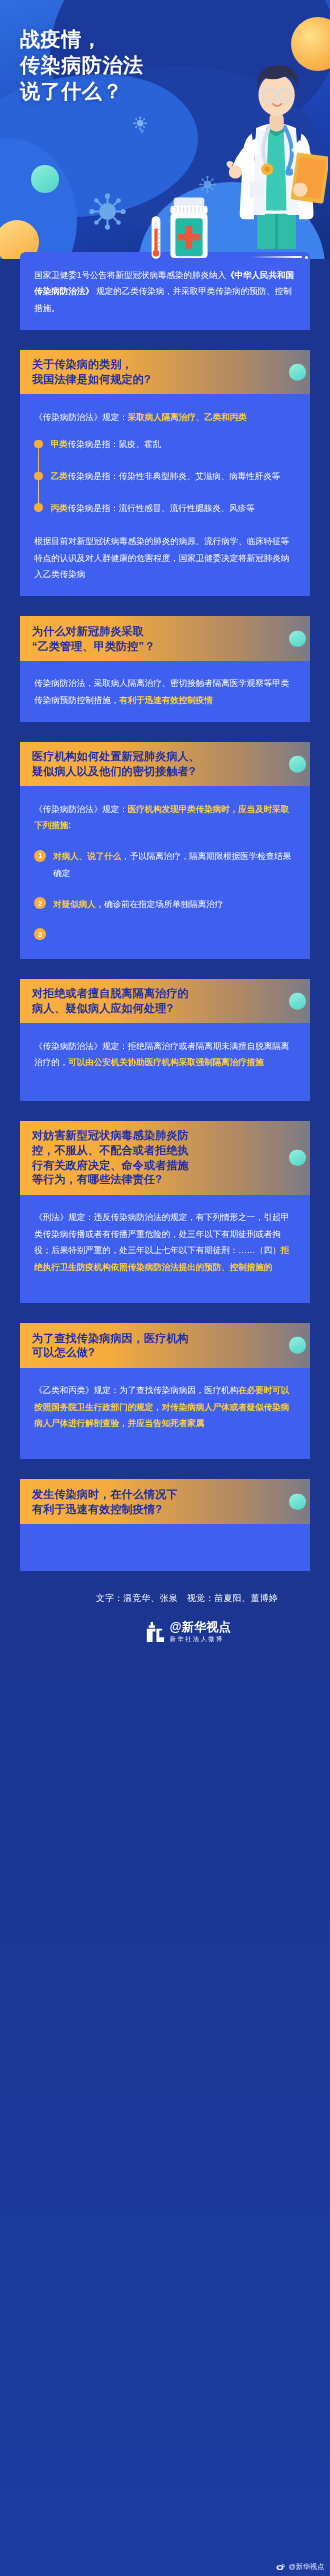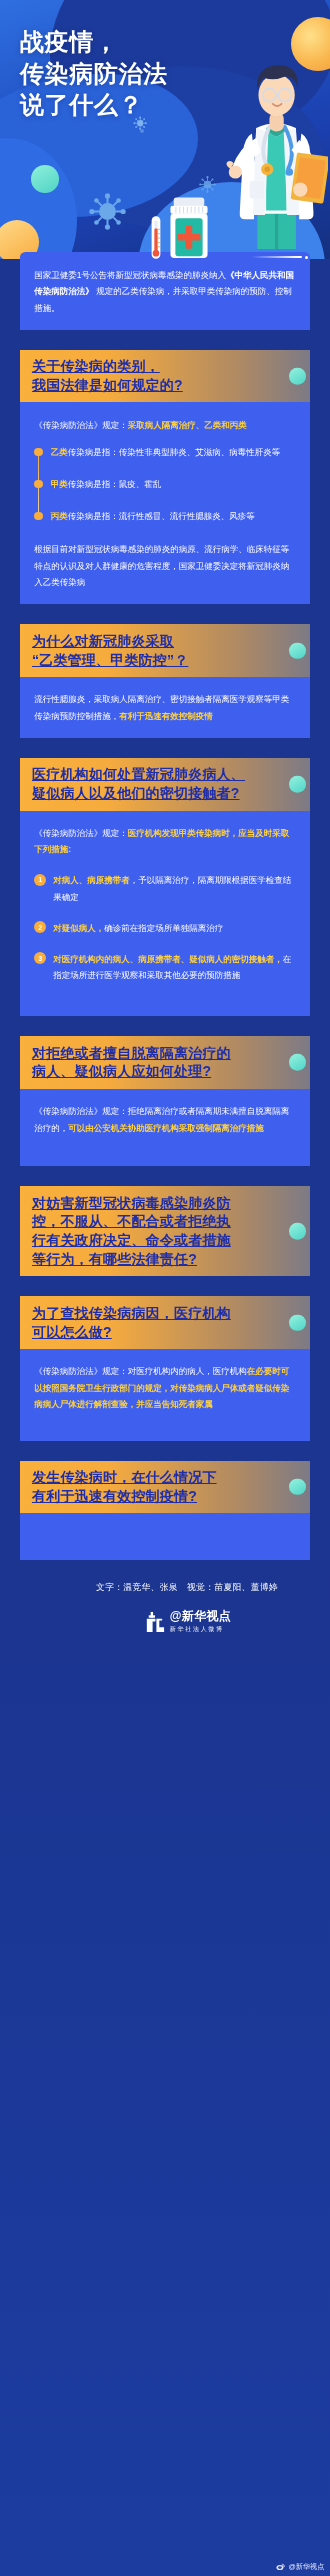--- a/index.html
+++ b/index.html
@@ -44,21 +44,21 @@
   .teal-dot-hero {
     left:31px; top:165px; width:27.5px; height:27.5px;
     background:linear-gradient(150deg,#8ff0dc,#4fd3c4);
   }
   .yellow-dot-hero {
     left:-5.5px; top:220px; width:44px; height:44px;
     background:linear-gradient(150deg,#ffd98a,#f8ab3c);
   }
   .hero-title {
     position:absolute; left:20px; top:26.4px; z-index:8;
-    color:#fff; font-weight:bold; font-size:24px; line-height:1.30;
+    color:#fff; font-weight:bold; font-size:20px; line-height:1.30;
     letter-spacing:0.6px; text-shadow:0 1.1px 5.5px rgba(10,25,90,.35);
     white-space:pre-line;
   }
   
   .doctor { position:absolute; right:2.2px; top:51px; width:105px; height:198px; z-index:7; }
   
   .germ { position:absolute; z-index:6; }
   
   .pills { position:absolute; left:165px; top:197px; z-index:7; }
   .thermo { position:absolute; left:150px; top:216px; z-index:7; }
@@ -78,23 +78,23 @@
     border-radius:50%; background:#fff;
   }
   .p { margin:0; }
   b.hl { color:#ffd23c; font-weight:bold; }
   b.hl-w { color:#fff; font-weight:bold; }
 
   
   .qbar {
     position:relative; margin:20px 20px 0 20px; min-height:33px;
     background:linear-gradient(90deg,#f9b03c 0%,#f6ab3e 30%,#b08a63 75%,#7c7a86 100%);
-    color:#1f2ea8; font-weight:bold; font-size:14px; line-height:1.34;
+    color:#1f2ea8; font-weight:bold; font-size:11px; line-height:1.34;
     padding:7.7px 53px 7.7px 12px; display:flex; align-items:center;
-    white-space:pre-line; letter-spacing:0.2px;text-decoration:underline;
+    white-space:pre-line; letter-spacing:0.2px;
   }
   .qbar .teal {
     position:absolute; right:4.4px; top:50%; transform:translateY(-50%);
     width:16.5px; height:16.5px; border-radius:50%;
     background:linear-gradient(150deg,#96f2df,#4ed4c7);
   }
 
   
   .bullets { position:relative; margin-top:11px; padding-left:16.5px; }
   .bullets:before {
@@ -323,66 +323,65 @@
 我国法律是如何规定的?</span>
     <span class="teal"></span>
   </div>
   <div class="card">
     <p class="p">
       <span>《传染病防治法》规定：</span><b class="hl">采取病人隔离治疗、乙类和丙类</b>
     </p>
     <div class="bullets">
       <div class="bul">
         <span class="dot"></span>
-        <span class="txt"><b class="hl">乙类</b><span>传染病是指：传染性非典型肺炎、艾滋病、病毒性肝炎等</span></span>
+        <span class="txt"><b class="hl">甲类</b><span>传染病是指：鼠疫、霍乱</span></span>
       </div>
       <div class="bul">
         <span class="dot"></span>
-        <span class="txt"><b class="hl">甲类</b><span>传染病是指：鼠疫、霍乱</span></span>
+        <span class="txt"><b class="hl">乙类</b><span>传染病是指：传染性非典型肺炎、艾滋病、病毒性肝炎等</span></span>
       </div>
       <div class="bul">
         <span class="dot"></span>
         <span class="txt"><b class="hl">丙类</b><span>传染病是指：流行性感冒、流行性腮腺炎、风疹等</span></span>
       </div>
     </div>
     <p class="p" style="margin-top:16.5px;">根据目前对新型冠状病毒感染的肺炎的病原、流行病学、临床特征等特点的认识及对人群健康的危害程度，国家卫健委决定将新冠肺炎纳入乙类传染病</p>
   </div>
 
   <div class="qbar">
     <span>为什么对新冠肺炎采取
 “乙类管理、甲类防控”？</span>
     <span class="teal"></span>
   </div>
   <div class="card">
     <p class="p">
-      <span>流行性腮腺炎，采取病人隔离治疗、密切接触者隔离医学观察等甲类传染病预防控制措施，</span><b class="hl">有利于迅速有效控制疫情</b>
+      <span>传染病防治法，采取病人隔离治疗、密切接触者隔离医学观察等甲类传染病预防控制措施，</span><b class="hl">有利于迅速有效控制疫情</b>
     </p>
   </div>
 
   <div class="qbar">
     <span>医疗机构如何处置新冠肺炎病人、
 疑似病人以及他们的密切接触者?</span>
     <span class="teal"></span>
   </div>
   <div class="card">
     <p class="p">
       <span>《传染病防治法》规定：</span><b class="hl">医疗机构发现甲类传染病时，应当及时采取下列措施:</b>
     </p>
     <div class="nums">
       <div class="num">
         <span class="badge">1</span>
-        <span><b class="hl">对病人、病原携带者</b><span>，予以隔离治疗，隔离期限根据医学检查结果确定</span></span>
+        <span><b class="hl">对病人、说了什么</b><span>，予以隔离治疗，隔离期限根据医学检查结果确定</span></span>
       </div>
       <div class="num">
         <span class="badge">2</span>
         <span><b class="hl">对疑似病人，</b><span>确诊前在指定场所单独隔离治疗</span></span>
       </div>
       <div class="num">
         <span class="badge">3</span>
-        <span><b class="hl">对医疗机构内的病人、病原携带者、疑似病人的密切接触者，</b><span>在指定场所进行医学观察和采取其他必要的预防措施</span></span>
       </div>
     </div>
     <div style="height:19px;"></div>
   </div>
 
   <div class="qbar">
     <span>对拒绝或者擅自脱离隔离治疗的
 病人、疑似病人应如何处理?</span>
     <span class="teal"></span>
   </div>
@@ -393,29 +392,35 @@
     <div style="height:16.5px;"></div>
   </div>
 
   <div class="qbar">
     <span>对妨害新型冠状病毒感染肺炎防
 控，不服从、不配合或者拒绝执
 行有关政府决定、命令或者措施
 等行为，有哪些法律责任?</span>
     <span class="teal"></span>
   </div>
+  <div class="card">
+    <p class="p">
+      <span>《刑法》规定：违反传染病防治法的规定，有下列情形之一，引起甲类传染病传播或者有传播严重危险的，处三年以下有期徒刑或者拘役；后果特别严重的，处三年以上七年以下有期徒刑：……（四）</span><b class="hl">拒绝执行卫生防疫机构依照传染病防治法提出的预防、控制措施的</b>
+    </p>
+    <div style="height:14.3px;"></div>
+  </div>
 
   <div class="qbar">
     <span>为了查找传染病病因，医疗机构
 可以怎么做?</span>
     <span class="teal"></span>
   </div>
   <div class="card">
     <p class="p">
-      <span>《传染病防治法》规定：对医疗机构内的病人，医疗机构</span><b class="hl">在必要时可以按照国务院卫生行政部门的规定，对传染病病人尸体或者疑似传染病病人尸体进行解剖查验，并应当告知死者家属</b>
+      <span>《乙类和丙类》规定：为了查找传染病病因，医疗机构</span><b class="hl">在必要时可以按照国务院卫生行政部门的规定，对传染病病人尸体或者疑似传染病病人尸体进行解剖查验，并应当告知死者家属</b>
     </p>
     <div style="height:14.3px;"></div>
   </div>
 
   <div class="qbar">
     <span>发生传染病时，在什么情况下
 有利于迅速有效控制疫情?</span>
     <span class="teal"></span>
   </div>
   <div class="card">

